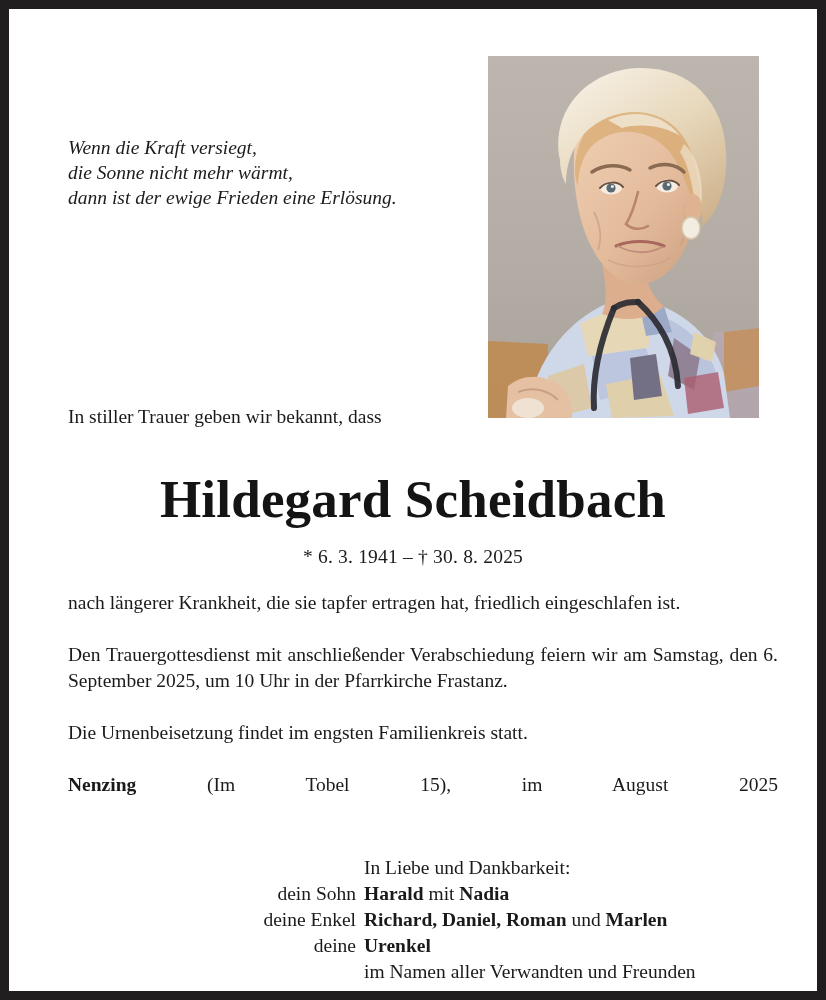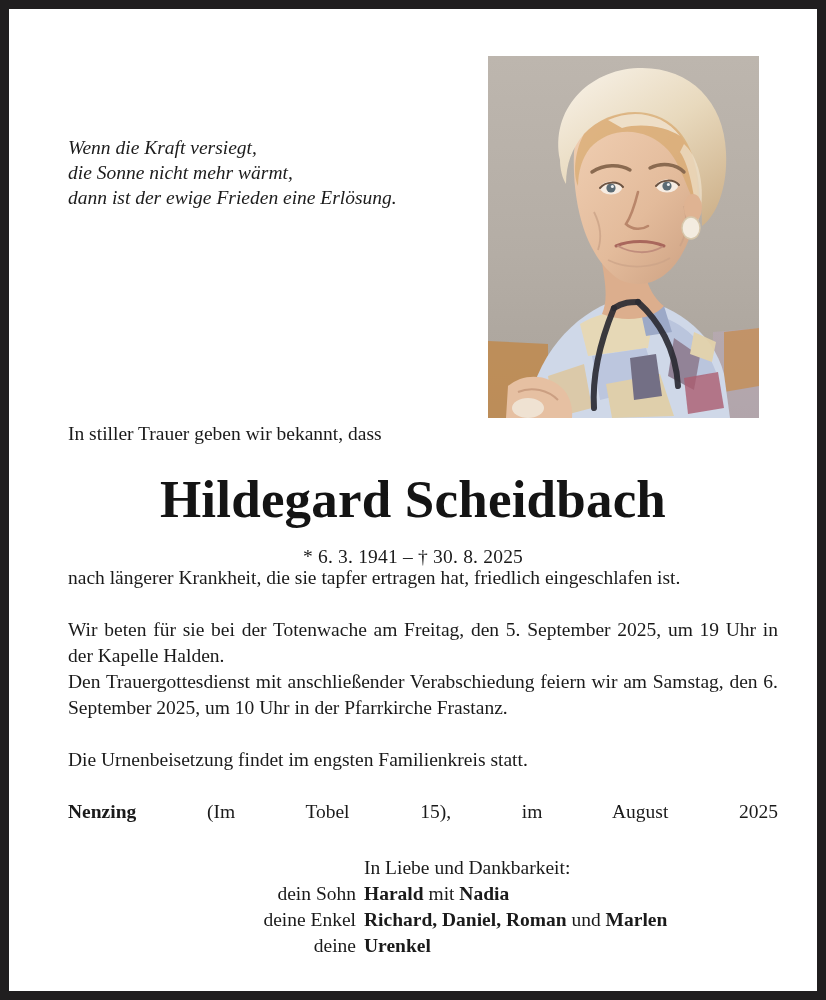--- a/index.html
+++ b/index.html
@@ -53,21 +53,21 @@
     font-size: 19.5px;
     line-height: 25px;
     color: #1c1c1c;
     white-space: pre-line;
   }
 
   
   .lead-in {
     position: absolute;
     left: 59px;
-    top: 412px;
+    top: 395px;
     font-size: 19.5px;
     line-height: 26px;
   }
 
   
   .name-block {
     position: absolute;
     left: 0;
     top: 444px;
     width: 100%;
@@ -92,21 +92,21 @@
     font-weight: normal;
     line-height: 24px;
     margin-top: 1px;
     letter-spacing: 0.2px;
   }
 
   
   .body-text {
     position: absolute;
     left: 59px;
-    top: 556px;
+    top: 581px;
     width: 710px;
     font-size: 19.5px;
     line-height: 26px;
   }
   .para {
     text-align: justify;
     margin: 0;
   }
   .para + .para { margin-top: 26px; }
   .para.tight + .para.tight { margin-top: 0; }
@@ -254,21 +254,20 @@
 
     <div class="lead-in">In stiller Trauer geben wir bekannt, dass</div>
 
     <div class="name-block">
       <div class="deceased-name">Hildegard Scheidbach</div>
       <div class="life-dates">* 6. 3. 1941 – † 30. 8. 2025</div>
     </div>
 
     <div class="body-text">
       <p class="para">nach längerer Krankheit, die sie tapfer ertragen hat, friedlich eingeschlafen ist.</p>
-      <p class="para tight">Wir beten für sie bei der Totenwache am Freitag, den 5. September 2025, um 19 Uhr in der Kapelle Halden.</p>
       <p class="para tight">Den Trauergottesdienst mit anschließender Verabschiedung feiern wir am Samstag, den 6. September 2025, um 10 Uhr in der Pfarrkirche Frastanz.</p>
       <p class="para">Die Urnenbeisetzung findet im engsten Familienkreis statt.</p>
       <p class="para"><span class="place">Nenzing</span><span> (Im Tobel 15), im August 2025</span></p>
     </div>
 
     <div class="family">
       <div class="family-heading">In Liebe und Dankbarkeit:</div>
       <div class="family-rows">
         <div class="family-row">
           <span class="rel-label">dein Sohn</span>
@@ -276,16 +275,17 @@
         </div>
         <div class="family-row">
           <span class="rel-label">deine Enkel</span>
           <span class="rel-names"><b>Richard, Daniel, Roman</b><span> und </span><b>Marlen</b></span>
         </div>
         <div class="family-row">
           <span class="rel-label">deine</span>
           <span class="rel-names"><b>Urenkel</b><span></span><b></b></span>
         </div>
       </div>
+      <div class="family-footer">im Namen aller Verwandten und Freunden</div>
     </div>
 
   </div>
 </div>
 
 </body></html>

